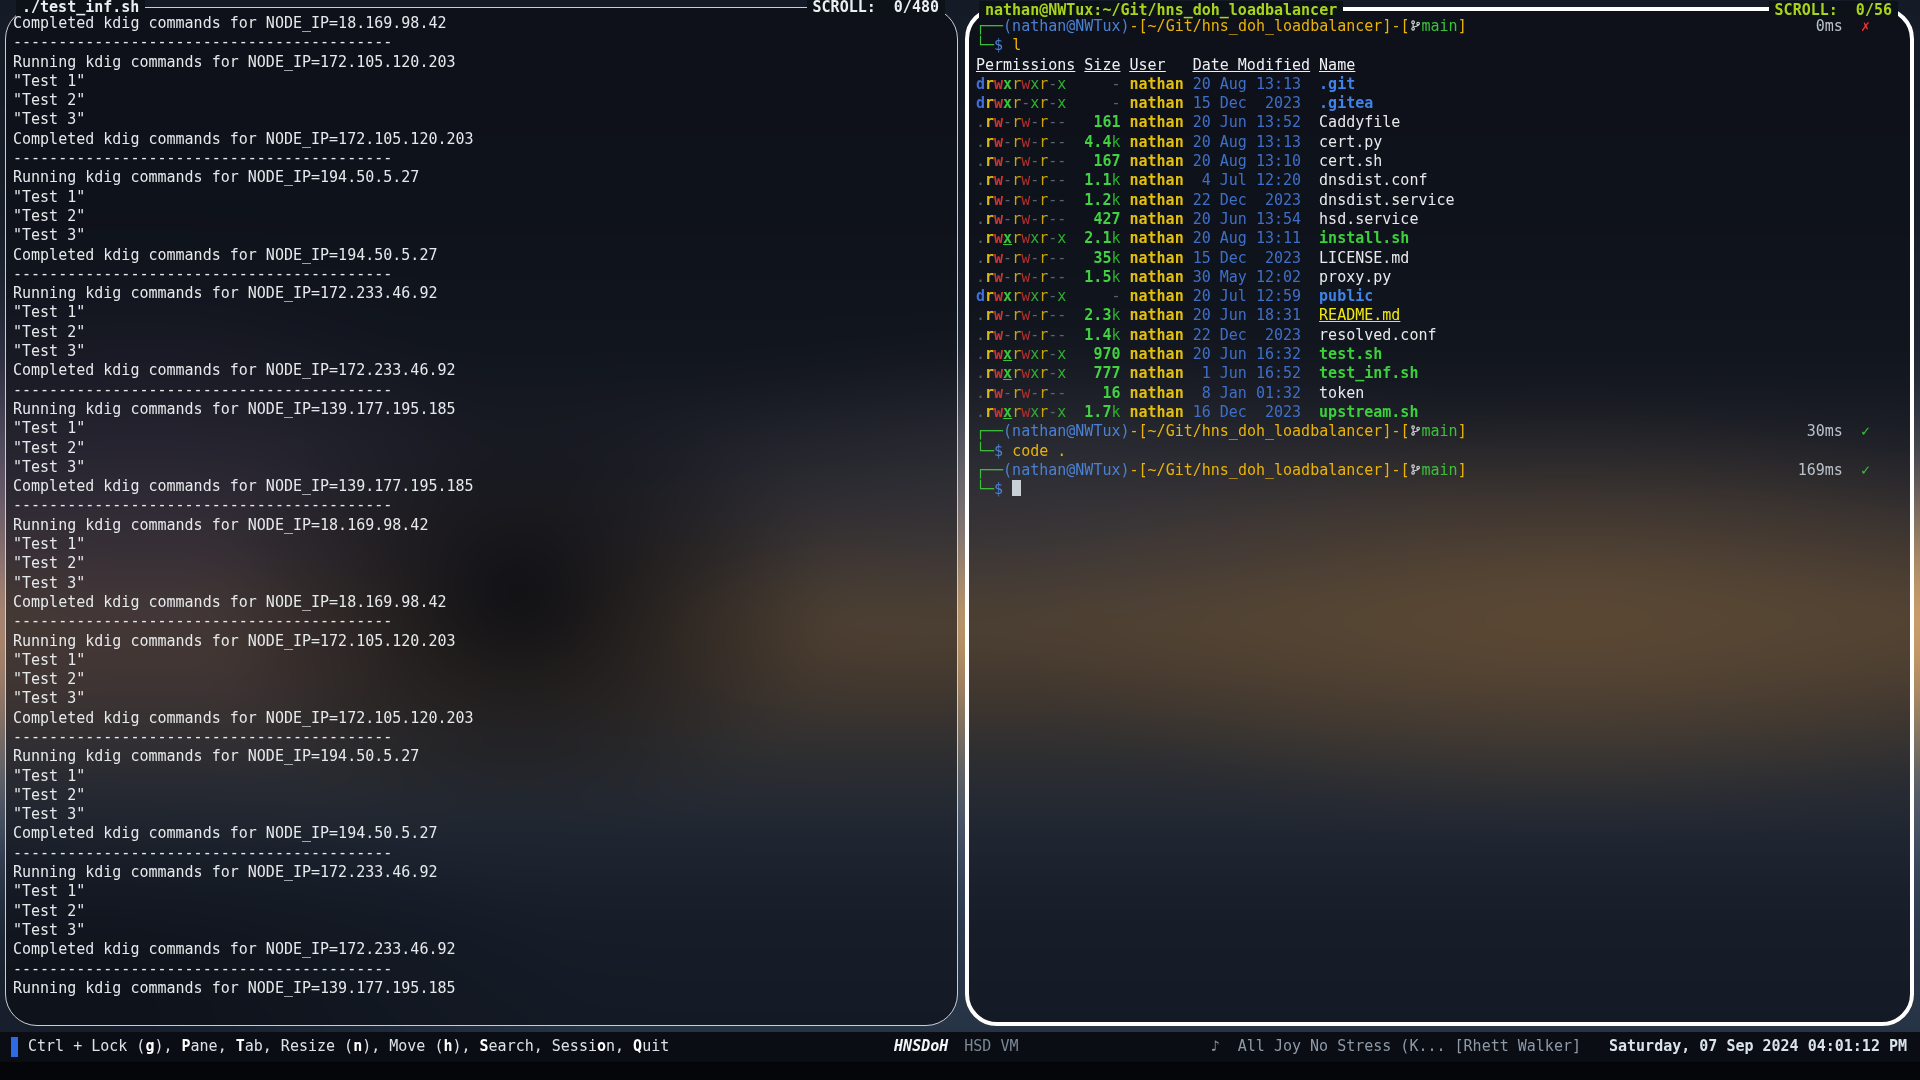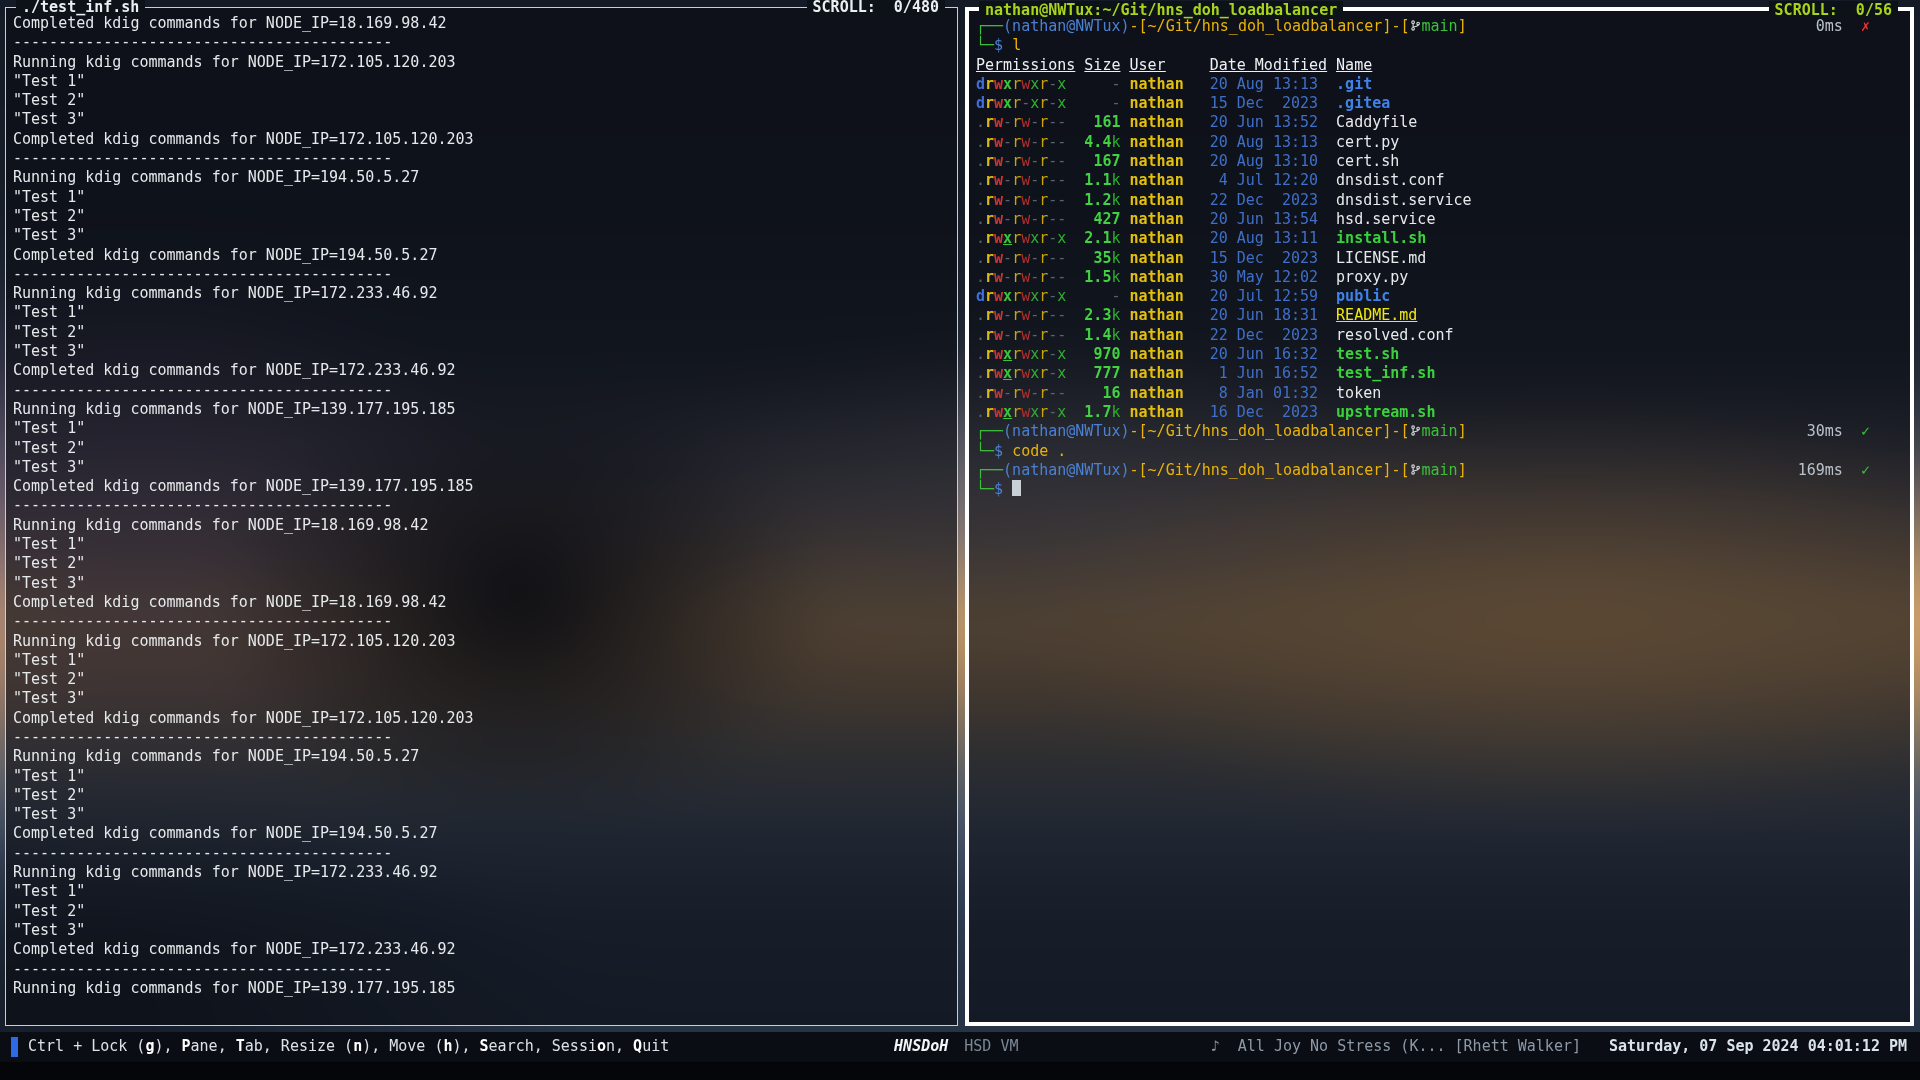--- a/index.html
+++ b/index.html
@@ -11,41 +11,41 @@
       radial-gradient(430px 300px at 29% 55%, rgba(8,10,16,.95), rgba(8,10,16,0) 70%),
       radial-gradient(520px 400px at 11% 50%, rgba(122,96,134,.55), rgba(122,96,134,0) 70%),
       radial-gradient(760px 280px at 79% 56%, rgba(238,182,112,.75), rgba(238,182,112,0) 72%),
       radial-gradient(600px 220px at 55% 46%, rgba(152,146,152,.45), rgba(152,146,152,0) 70%),
       radial-gradient(700px 300px at 8% 88%, rgba(14,20,30,.8), rgba(14,20,30,0) 70%),
       linear-gradient(180deg,
         #141a25 0%, #161d29 22%, #1f2734 36%, #4e4e58 45%, #8a7463 51%,
         #c49c68 56%, #a8845e 61%, #6b6862 67%, #47556a 73%, #2d3b4e 80%,
         #263345 90%, #1f2b3b 100%);}
   
-  .pane{position:absolute;top:7px;height:1019px;background:rgba(9,12,17,.62);box-sizing:border-box;}
+  .pane{position:absolute;top:7px;height:1019px;background:rgba(9,12,17,.62);box-sizing:border-box;border-radius:32px;}
   .pane-left{left:5px;width:953px;border:1px solid #c9ced4;}
   .pane-right{left:965px;width:949px;border:4px solid #ffffff;}
   .pane-title,.pane-scroll{position:absolute;top:-10px;font-weight:bold;padding:0 6px;background:#0d1218;white-space:pre;}
   .pane-title{left:10px;}
   .pane-scroll{right:12px;}
   .pane-left .pane-title,.pane-left .pane-scroll{color:#eceff1;}
   .pane-right .pane-title,.pane-right .pane-scroll{color:#a9d41c;}
   .pane-body{position:absolute;inset:0;padding:6px 28px 0 7px;overflow:hidden;}
   .tline{white-space:pre;height:19.3px;color:#e6e9eb;position:relative;}
   
   .c-green{color:#3cc03c;} .c-blue{color:#4b80d2;} .c-fg{color:#eab308;}
   .branch-svg{display:inline-block;width:11px;height:13px;vertical-align:-1px;margin-right:1px;}
   .timer{position:absolute;right:12px;top:0;color:#b9c2c9;}
   .t-ok{color:#35c535;} .t-fail{color:#ef3434;}
   .cursor{display:inline-block;width:9px;height:16px;background:#c9d1d7;vertical-align:-2px;}
   
   .col-perm{display:inline-block;width:11ch;}
   .col-size{display:inline-block;width:5ch;text-align:right;margin-right:1ch;}
   .col-user{display:inline-block;width:6ch;margin-right:1ch;color:#e3bf0e;font-weight:bold;}
-  .col-date{display:inline-block;width:13ch;margin-right:1ch;color:#3f6fc8;margin-left:17px;}
+  .col-date{display:inline-block;width:13ch;margin-right:1ch;color:#3f6fc8;}
   .hdr span{color:#eef1f3;text-decoration:underline;}
   .p-d{color:#3e6fd8;font-weight:bold;} .p-dim{color:#5a626b;}
   .p-r{color:#c9a50c;} .p-r.b{color:#ddb90e;font-weight:bold;}
   .p-w{color:#b52f2f;} .p-w.b{color:#d23434;font-weight:bold;}
   .p-x{color:#2fae2f;} .p-x.b{color:#39c439;font-weight:bold;}
   .u{text-decoration:underline;}
   .sz-num{color:#41d141;font-weight:bold;} .sz-unit{color:#2fae2f;} .sz-dash{color:#5a626b;}
   .n-dir{color:#3f82e8;font-weight:bold;} .n-exec{color:#3bd13b;font-weight:bold;}
   .n-readme{color:#f2e90c;font-weight:normal;text-decoration:underline;} .n-file{color:#e8eaec;}
   

